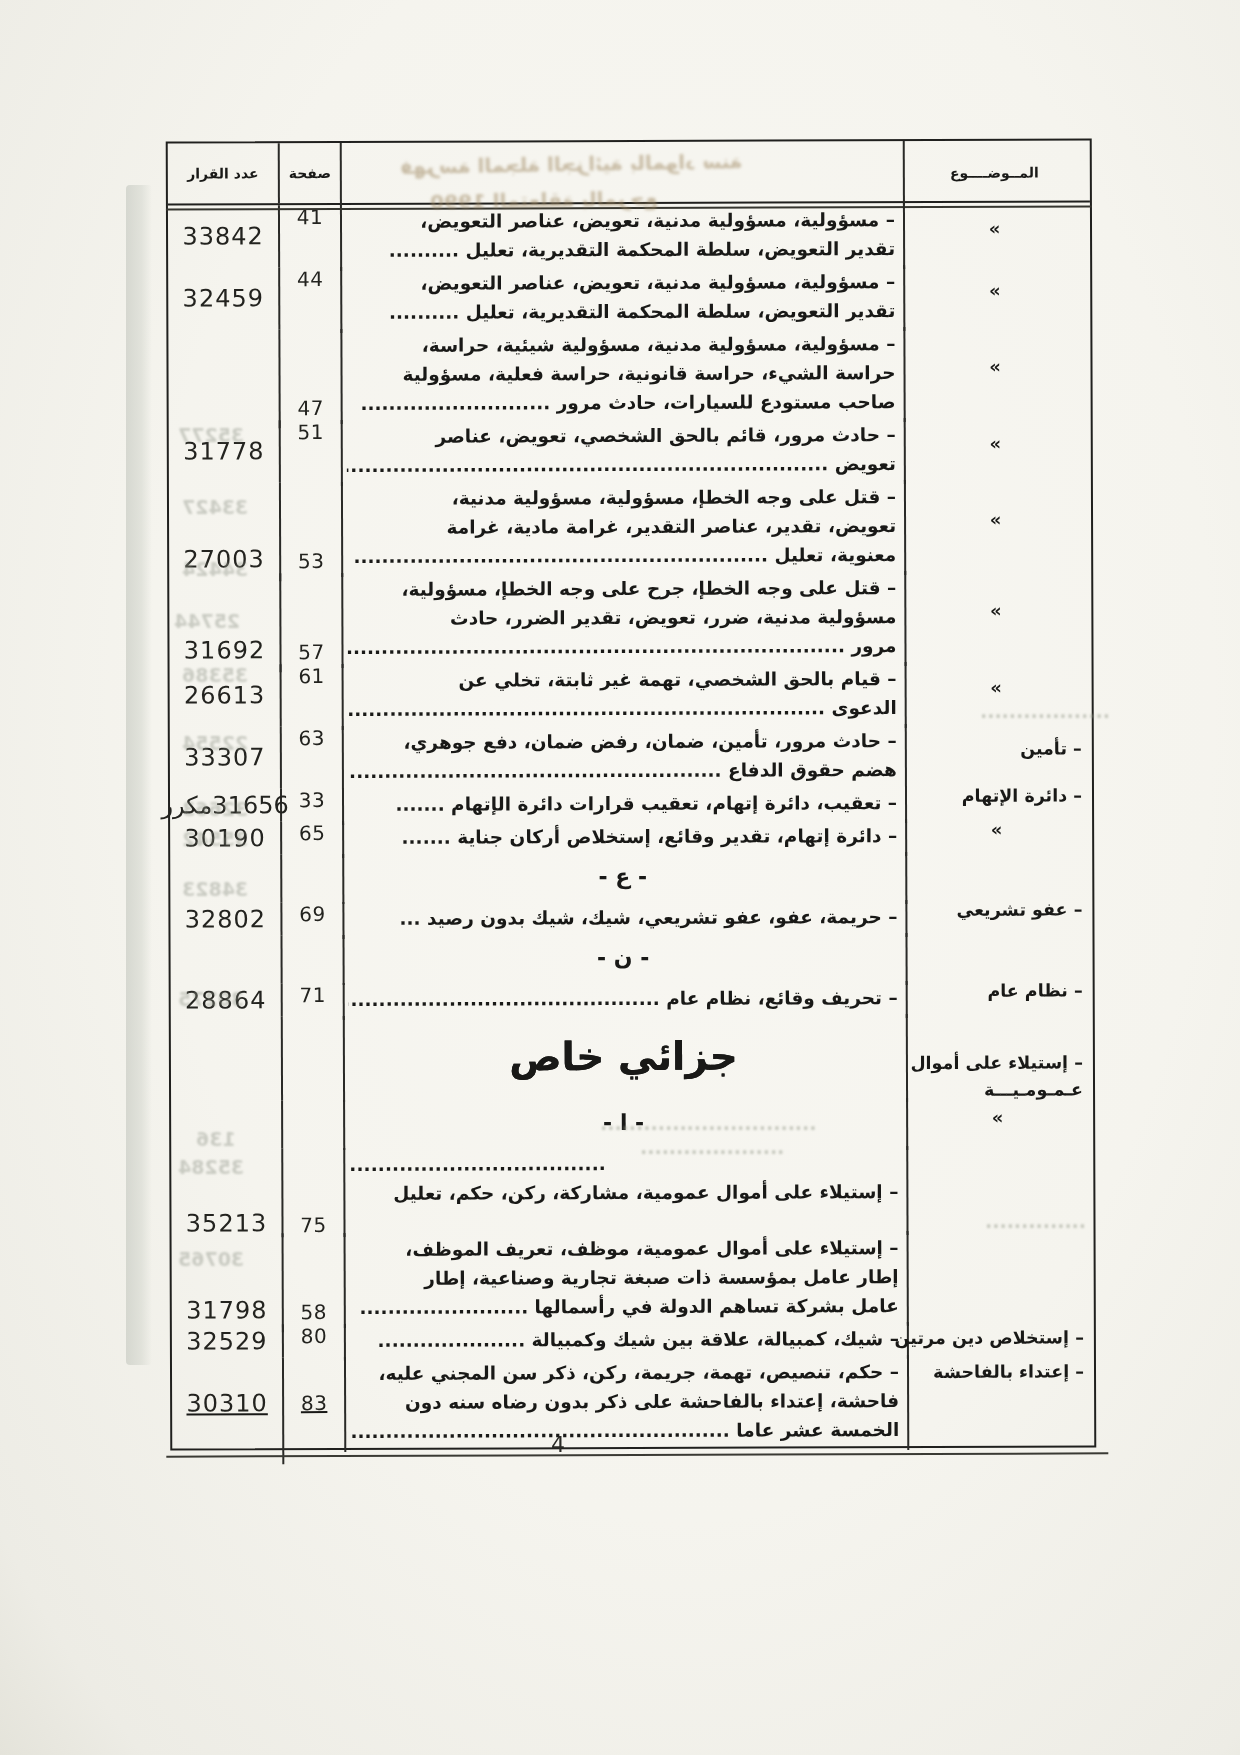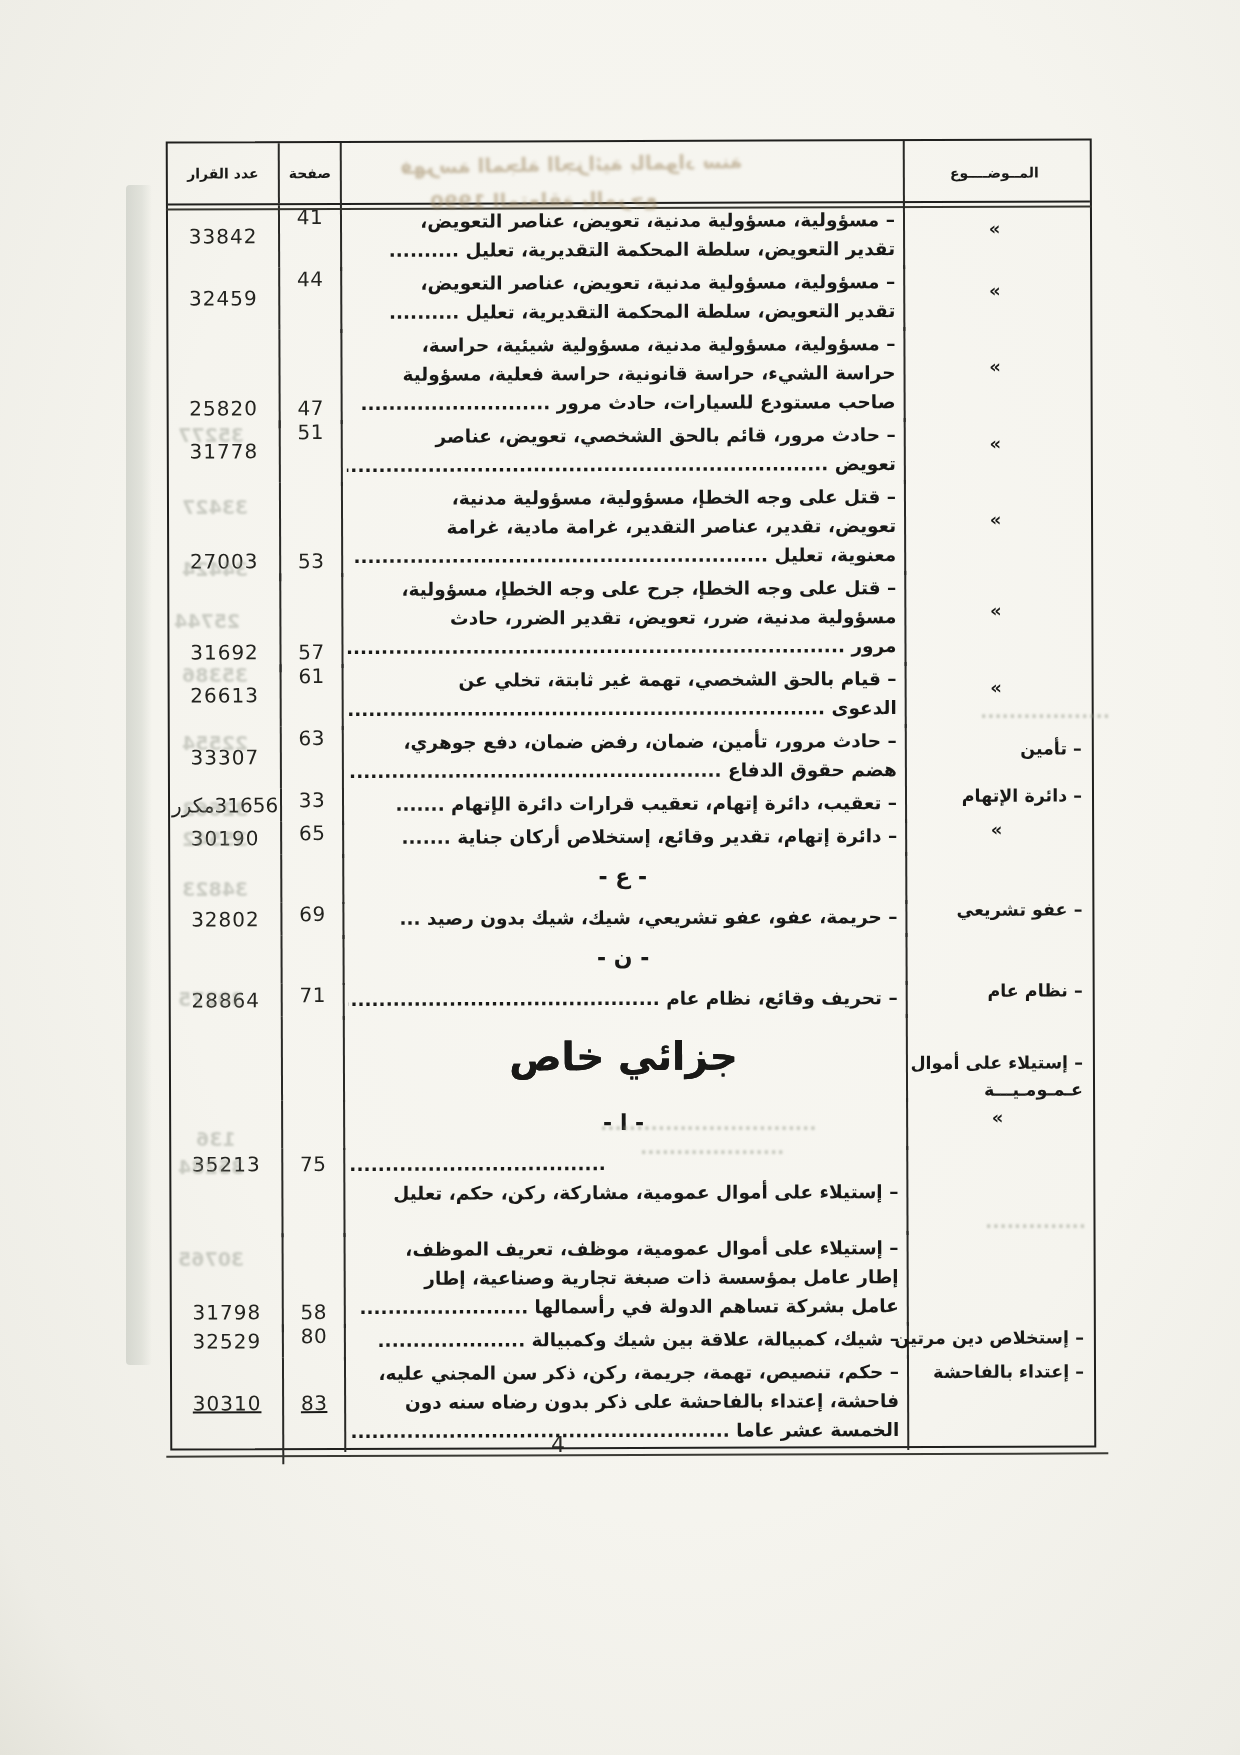--- a/index.html
+++ b/index.html
@@ -38,21 +38,21 @@
   .hdr-label{font-weight:700;font-size:14px;}
   .hdr::after{ 
     content:"";position:absolute;left:-2px;right:-2px;bottom:-7px;height:1.6px;background:#35352f;
   }
   .hdr .c-subject{border-bottom:0;}
   
   .line{
     font-weight:700;font-size:18.5px;line-height:29px;
     white-space:nowrap;overflow:hidden;letter-spacing:.1px;
   }
-  .num{font-size:20px;letter-spacing:1px;font-weight:400;color:#23231f;}
+  .num{font-size:24px;letter-spacing:1px;font-weight:400;color:#23231f;}
   .pgn{font-size:20px;letter-spacing:.5px;font-weight:400;color:#23231f;}
   .subj{
     font-weight:700;font-size:17.5px;line-height:27px;
     display:flex;flex-direction:column;justify-content:center;height:100%;
     transform:translateY(-8px);
   }
   .subj .s-line{white-space:nowrap;}
   .ditto{text-align:center;font-size:18px;font-weight:700;}
   .entry-pad{padding-top:2px;padding-bottom:2px;}
   
@@ -62,21 +62,21 @@
   .chapter-label{
     text-align:center;font-weight:700;font-size:39px;line-height:82px;
     letter-spacing:1px;text-shadow:0 0 .6px #111;
   }
   
   .row:nth-child(3) .c-page, .row:nth-child(3) .c-qarar,
   .row:nth-child(5) .c-page, .row:nth-child(5) .c-qarar,
   .row:nth-child(6) .c-page, .row:nth-child(6) .c-qarar,
   .row:nth-child(18) .c-page,.row:nth-child(18) .c-qarar{align-items:flex-end;padding-bottom:8px;}
   .row:nth-child(20) .c-page,.row:nth-child(20) .c-qarar{align-items:center;padding-bottom:16px;text-decoration:underline;}
-  .row:nth-child(17) .c-page,.row:nth-child(17) .c-qarar{align-items:flex-start;padding-top:4px;}
+  .row:nth-child(17) .c-page,.row:nth-child(17) .c-qarar{align-items:flex-end;padding-top:4px;}
   .row:nth-child(17) .c-text .line:first-child{text-align:left;}
   .row:nth-child(17) .subj{transform:translateY(-100px);}
   .row:nth-child(20) .subj{justify-content:flex-start;transform:translateY(2px);}
   .row:nth-child(19) .subj{transform:translateY(-2px);}
   
   .idx-table::after{
     content:"";position:absolute;left:-6px;right:-14px;bottom:-9px;height:2px;background:#3a3a34;
   }
   
   .footer-num{
@@ -155,23 +155,20 @@
               <div class="s-line ditto">»</div>
             </div>
           </div>
           <div class="cell c-text entry-pad">
             <div class="line">– مسؤولية، مسؤولية مدنية، مسؤولية شيئية، حراسة،</div>
             <div class="line">حراسة الشيء، حراسة قانونية، حراسة فعلية، مسؤولية</div>
             <div class="line">صاحب مستودع للسيارات، حادث مرور ...........................</div>
           </div>
           <div class="cell c-page">
             <span class="pgn">47</span>
-          </div>
-          <div class="cell c-qarar">
-            <span class="num">25820</span>
           </div>
         </div>
         <div class="row">
           <div class="cell c-subject">
             <div class="subj">
               <div class="s-line ditto">»</div>
             </div>
           </div>
           <div class="cell c-text entry-pad">
             <div class="line">– حادث مرور، قائم بالحق الشخصي، تعويض، عناصر</div>

